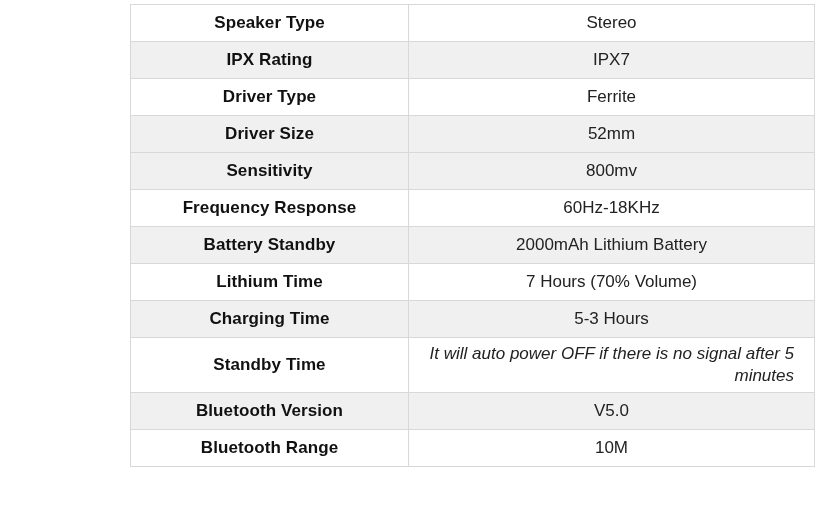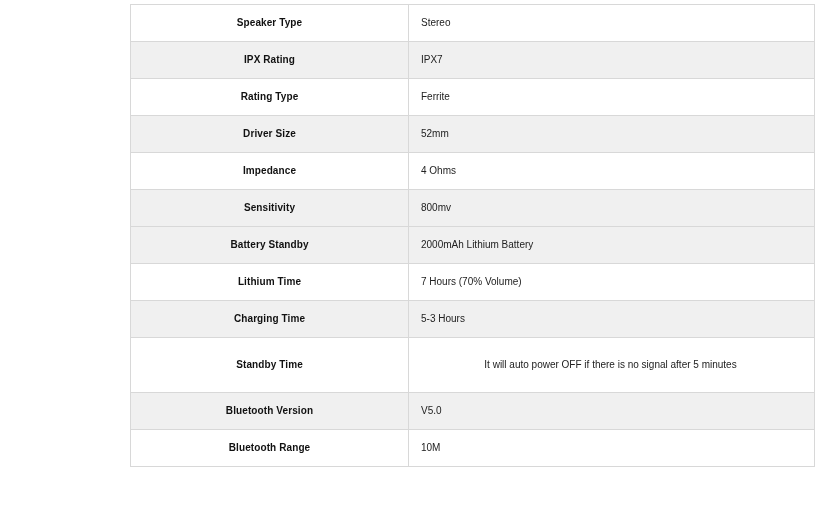--- a/index.html
+++ b/index.html
@@ -26,41 +26,43 @@
     width: 684px;
     table-layout: fixed;
     border: 1px solid #d8d8d8;
   }
   table.spec-table col.c-label { width: 278px; }
   table.spec-table col.c-value { width: 406px; }
   table.spec-table td {
     border: 1px solid #d8d8d8;
     padding: 0 12px;
     vertical-align: middle;
-    font-size: 10px;
+    font-size: 17px;
     line-height: 1.32;
   }
   td.label {
     text-align: center;
     font-weight: bold;
     color: #111111;
     letter-spacing: 0.1px;
   }
   td.value {
+    text-align: center;
     font-weight: normal;
     color: #222222;
   }
   tr.shade td { background: #f0f0f0; }
   tr.plain td { background: #ffffff; }
   tr.r-normal td { height: 36px; }
   tr.r-tall td { height: 54px; }
   td.value.left {
-    text-align: center;
+    text-align: right;
     padding-left: 18px;
     padding-right: 20px;
+    font-style: italic;
   }
 </style>
 </head>
 <body>
 
 <div class="spec-wrap">
   <table class="spec-table">
     <colgroup>
       <col class="c-label">
       <col class="c-value">
@@ -68,34 +70,34 @@
     <tbody>
         <tr class="plain r-normal">
           <td class="label">Speaker Type</td>
           <td class="value">Stereo</td>
         </tr>
         <tr class="shade r-normal">
           <td class="label">IPX Rating</td>
           <td class="value">IPX7</td>
         </tr>
         <tr class="plain r-normal">
-          <td class="label">Rating Type</td>
+          <td class="label">Driver Type</td>
           <td class="value">Ferrite</td>
         </tr>
         <tr class="shade r-normal">
           <td class="label">Driver Size</td>
           <td class="value">52mm</td>
         </tr>
-        <tr class="plain r-normal">
-          <td class="label">Impedance</td>
-          <td class="value">4 Ohms</td>
-        </tr>
         <tr class="shade r-normal">
           <td class="label">Sensitivity</td>
           <td class="value">800mv</td>
+        </tr>
+        <tr class="plain r-normal">
+          <td class="label">Frequency Response</td>
+          <td class="value">60Hz-18KHz</td>
         </tr>
         <tr class="shade r-normal">
           <td class="label">Battery Standby</td>
           <td class="value">2000mAh Lithium Battery</td>
         </tr>
         <tr class="plain r-normal">
           <td class="label">Lithium Time</td>
           <td class="value">7 Hours (70% Volume)</td>
         </tr>
         <tr class="shade r-normal">

